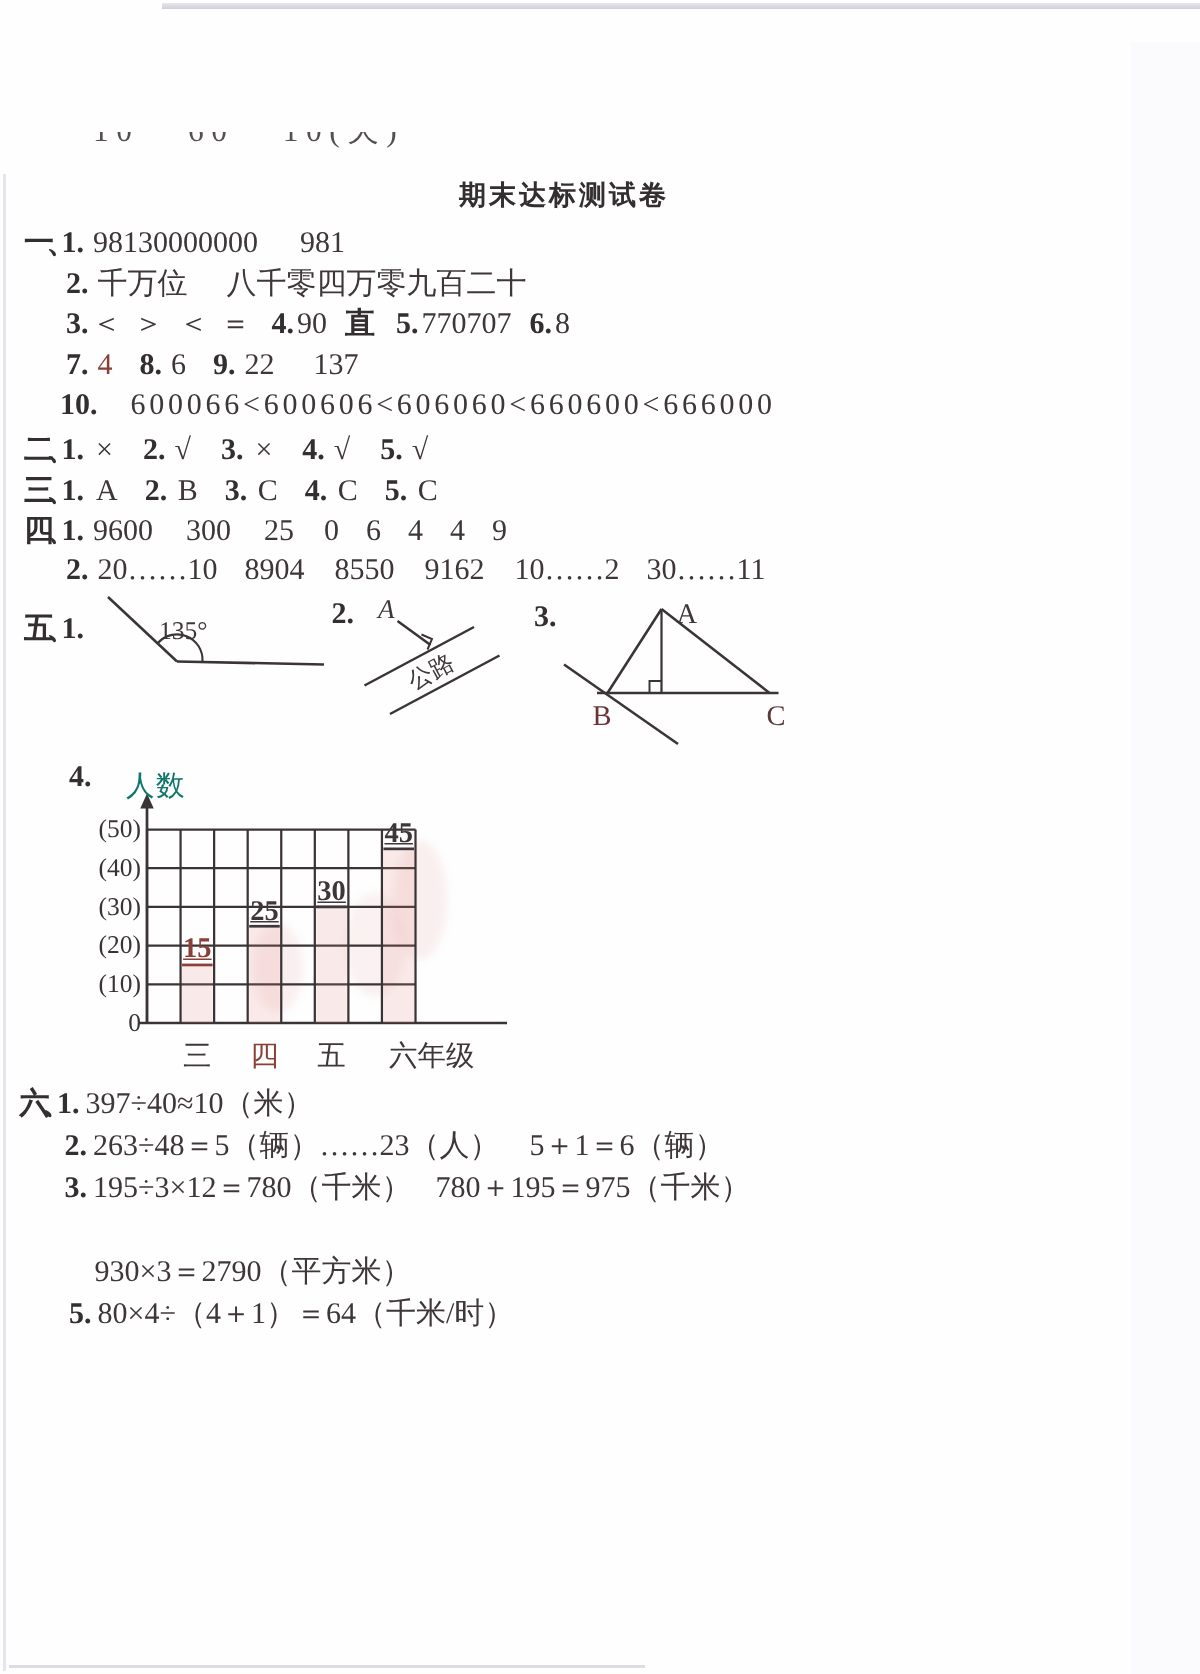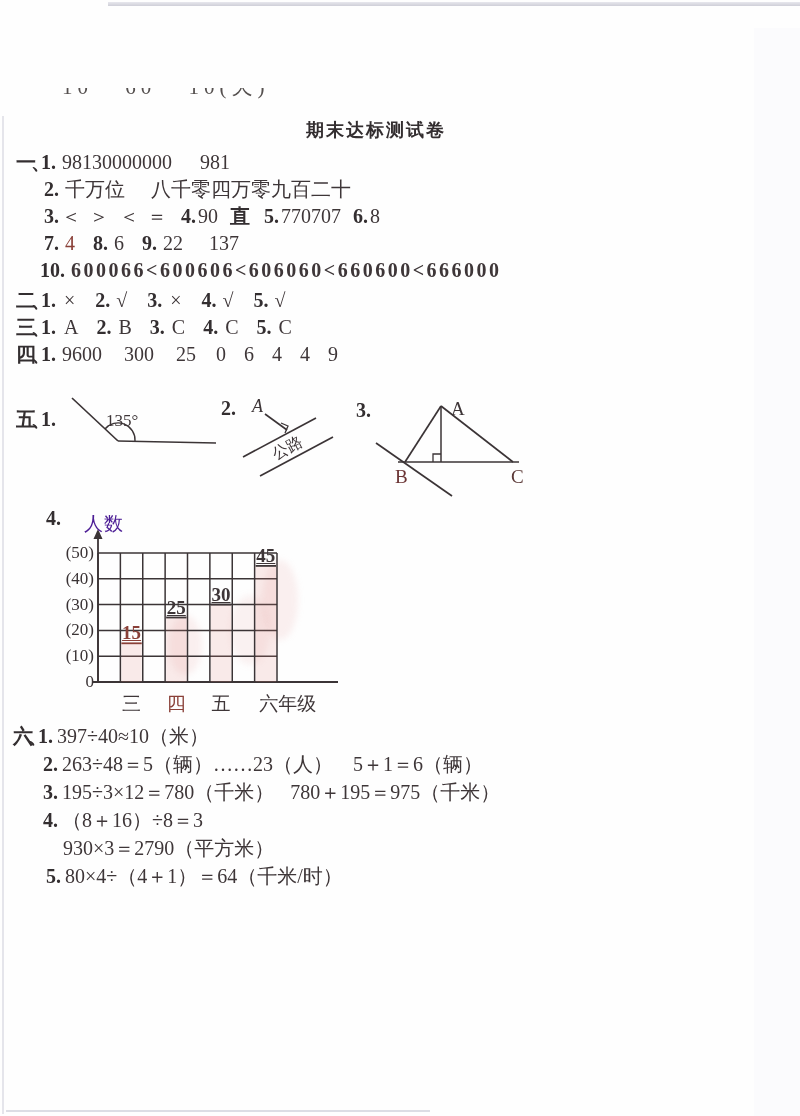--- a/index.html
+++ b/index.html
@@ -8,21 +8,21 @@
   .edge{position:absolute;}
   .tline{position:absolute;white-space:nowrap;font-size:20px;line-height:24px;color:#3e3638;}
   .tline .b{font-weight:bold;color:#332e30;}
   .title{position:absolute;font-size:18px;font-weight:bold;letter-spacing:2px;color:#332e30;}
   .crop-line{position:absolute;overflow:hidden;}
   .crop-line span{display:block;transform:translateY(-11px);font-size:21px;line-height:21px;
         color:#55504f;letter-spacing:5px;word-spacing:22px;}
   
   .chart{position:absolute;}
   .chart .q4{position:absolute;font-size:20px;font-weight:bold;color:#332e30;}
-  .chart .ylab{position:absolute;font-size:19px;color:#4c1d95;letter-spacing:1px;}
+  .chart .ylab{position:absolute;font-size:19px;color:#0f766e;letter-spacing:1px;}
   .chart .tick{position:absolute;width:54px;text-align:right;font-size:17px;color:#3a3335;}
   .chart .xcat{position:absolute;text-align:center;font-size:19px;color:#3a3335;}
   .chart .bval{position:absolute;text-align:center;font-size:19px;font-weight:bold;text-decoration:underline;}
   .chart svg{position:absolute;left:0;top:0;}
   .smudge{position:absolute;border-radius:50%;filter:blur(3px);}
   
   .figs{position:absolute;}
   .figs text{font-family:"Liberation Serif","DejaVu Serif",serif;}
 </style>
 </head>
@@ -38,24 +38,25 @@
   <div class="crop-line" style="left:62px;top:88px;width:260px;height:15px;">
     <span>10 60 10(天)</span>
   </div>
 
   <div class="title" style="left:306px;top:118px;">期末达标测试卷</div>
 
   <div class="tline" style="left:16px;top:150px;"><span class="b" style="letter-spacing: -5px; margin-right: -5px;">一、</span><span class="b">1.</span><span style="margin-left: 6px;">98130000000</span><span style="margin-left: 28px;">981</span></div>
   <div class="tline" style="left:44px;top:177px;"><span class="b">2.</span><span style="margin-left: 6px;">千万位</span><span style="margin-left: 26px;">八千零四万零九百二十</span></div>
   <div class="tline" style="left:44px;top:204px;"><span class="b">3.</span><span style="margin-left: 2px;">＜</span><span style="margin-left: 8px;">＞</span><span style="margin-left: 10px;">＜</span><span style="margin-left: 8px;">＝</span><span class="b" style="margin-left: 14px;">4.</span><span style="margin-left: 2px;">90</span><span class="b" style="margin-left: 12px;">直</span><span class="b" style="margin-left: 14px;">5.</span><span style="margin-left: 2px;">770707</span><span class="b" style="margin-left: 12px;">6.</span><span style="margin-left: 2px;">8</span></div>
   <div class="tline" style="left:44px;top:231px;"><span class="b">7.</span><span style="color: rgb(138, 64, 56); margin-left: 6px;">4</span><span class="b" style="margin-left: 18px;">8.</span><span style="margin-left: 6px;">6</span><span class="b" style="margin-left: 18px;">9.</span><span style="margin-left: 6px;">22</span><span style="margin-left: 26px;">137</span></div>
-  <div class="tline" style="left:40px;top:258px;"><span class="b">10.</span><span style="margin-left: 6px; letter-spacing: 2.5px; margin-right: 0px; font-weight: bold;">600066&lt;600606&lt;606060&lt;660600&lt;666000</span></div>
+  <div class="tline" style="left:40px;top:258px;"><span class="b">10.</span><span style="margin-left: 22px; letter-spacing: 2.5px; margin-right: 0px;">600066&lt;600606&lt;606060&lt;660600&lt;666000</span></div>
   <div class="tline" style="left:16px;top:288px;"><span class="b" style="letter-spacing: -5px; margin-right: -5px;">二、</span><span class="b">1.</span><span style="margin-left: 8px;">×</span><span class="b" style="margin-left: 20px;">2.</span><span style="margin-left: 6px;">√</span><span class="b" style="margin-left: 20px;">3.</span><span style="margin-left: 8px;">×</span><span class="b" style="margin-left: 20px;">4.</span><span style="margin-left: 6px;">√</span><span class="b" style="margin-left: 20px;">5.</span><span style="margin-left: 6px;">√</span></div>
   <div class="tline" style="left:16px;top:315px;"><span class="b" style="letter-spacing: -5px; margin-right: -5px;">三、</span><span class="b">1.</span><span style="margin-left: 8px;">A</span><span class="b" style="margin-left: 18px;">2.</span><span style="margin-left: 7px;">B</span><span class="b" style="margin-left: 18px;">3.</span><span style="margin-left: 7px;">C</span><span class="b" style="margin-left: 18px;">4.</span><span style="margin-left: 7px;">C</span><span class="b" style="margin-left: 18px;">5.</span><span style="margin-left: 7px;">C</span></div>
   <div class="tline" style="left:16px;top:342px;"><span class="b" style="letter-spacing: -5px; margin-right: -5px;">四、</span><span class="b">1.</span><span style="margin-left: 6px;">9600</span><span style="margin-left: 22px;">300</span><span style="margin-left: 22px;">25</span><span style="margin-left: 20px;">0</span><span style="margin-left: 18px;">6</span><span style="margin-left: 18px;">4</span><span style="margin-left: 18px;">4</span><span style="margin-left: 18px;">9</span></div>
+  <div class="tline" style="left:44px;top:368px;"><span class="b">2.</span><span style="margin-left: 6px;">20……10</span><span style="margin-left: 18px;">8904</span><span style="margin-left: 20px;">8550</span><span style="margin-left: 20px;">9162</span><span style="margin-left: 20px;">10……2</span><span style="margin-left: 18px;">30……11</span></div>
 
   <div class="tline" style="left:16px;top:407px;"><span class="b" style="letter-spacing: -5px; margin-right: -5px;">五、</span><span class="b">1.</span></div>
 
   <svg class="figs" style="left:0;top:395px;" width="560" height="112" viewBox="0 0 560 112">
 
     <g>
       <line x1="72" y1="3" x2="118" y2="46" stroke="#3b3436" stroke-width="1.7"></line>
       <line x1="118" y1="46" x2="216" y2="48" stroke="#3b3436" stroke-width="1.7"></line>
       <path d="M105,34 A17,17 0 0 1 135,46" fill="none" stroke="#3b3436" stroke-width="1.4"></path>
       <text x="106" y="31" font-size="17" fill="#3e3638">135°</text>
@@ -131,17 +132,16 @@
       <div class="xcat" style="left: 202.812px; top: 186px; width: 90px; color: rgb(62, 54, 56);">六年级</div>
       <div class="bval" style="left: 71.5625px; width: 40px; top: 117.3px; color: rgb(138, 64, 56);">15</div>
       <div class="bval" style="left: 116.312px; width: 40px; top: 91.5px; color: rgb(62, 54, 56);">25</div>
       <div class="bval" style="left: 161.062px; width: 40px; top: 78.6px; color: rgb(62, 54, 56);">30</div>
       <div class="bval" style="left: 205.812px; width: 40px; top: 39.9px; color: rgb(62, 54, 56);">45</div>
     </div>
 
   <div class="tline" style="left:13px;top:724px;"><span class="b" style="letter-spacing: -5px; margin-right: -5px;">六、</span><span class="b">1.</span><span style="margin-left: 4px;">397÷40≈10（米）</span></div>
   <div class="tline" style="left:43px;top:752px;"><span class="b">2.</span><span style="margin-left: 4px;">263÷48＝5（辆）……23（人）</span><span style="margin-left: 20px; margin-top: 22px;">5＋1＝6（辆）</span></div>
   <div class="tline" style="left:43px;top:780px;font-family:Liberation Serif, serif;"><span class="b">3.</span><span style="margin-left: 4px;">195÷3×12＝780（千米）</span><span style="margin-left: 16px;">780＋195＝975（千米）</span></div>
-  <div class="tline" style="left:43px;top:808px;"><span class="b">4.</span><span style="margin-left: 4px;">（8＋16）÷8＝3</span></div>
   <div class="tline" style="left:63px;top:836px;"><span>930×3＝2790（平方米）</span></div>
   <div class="tline" style="left:46px;top:864px;"><span class="b">5.</span><span style="margin-left: 4px;">80×4÷（4＋1）＝64（千米/时）</span></div>
 
 </div>
 
 </body></html>

